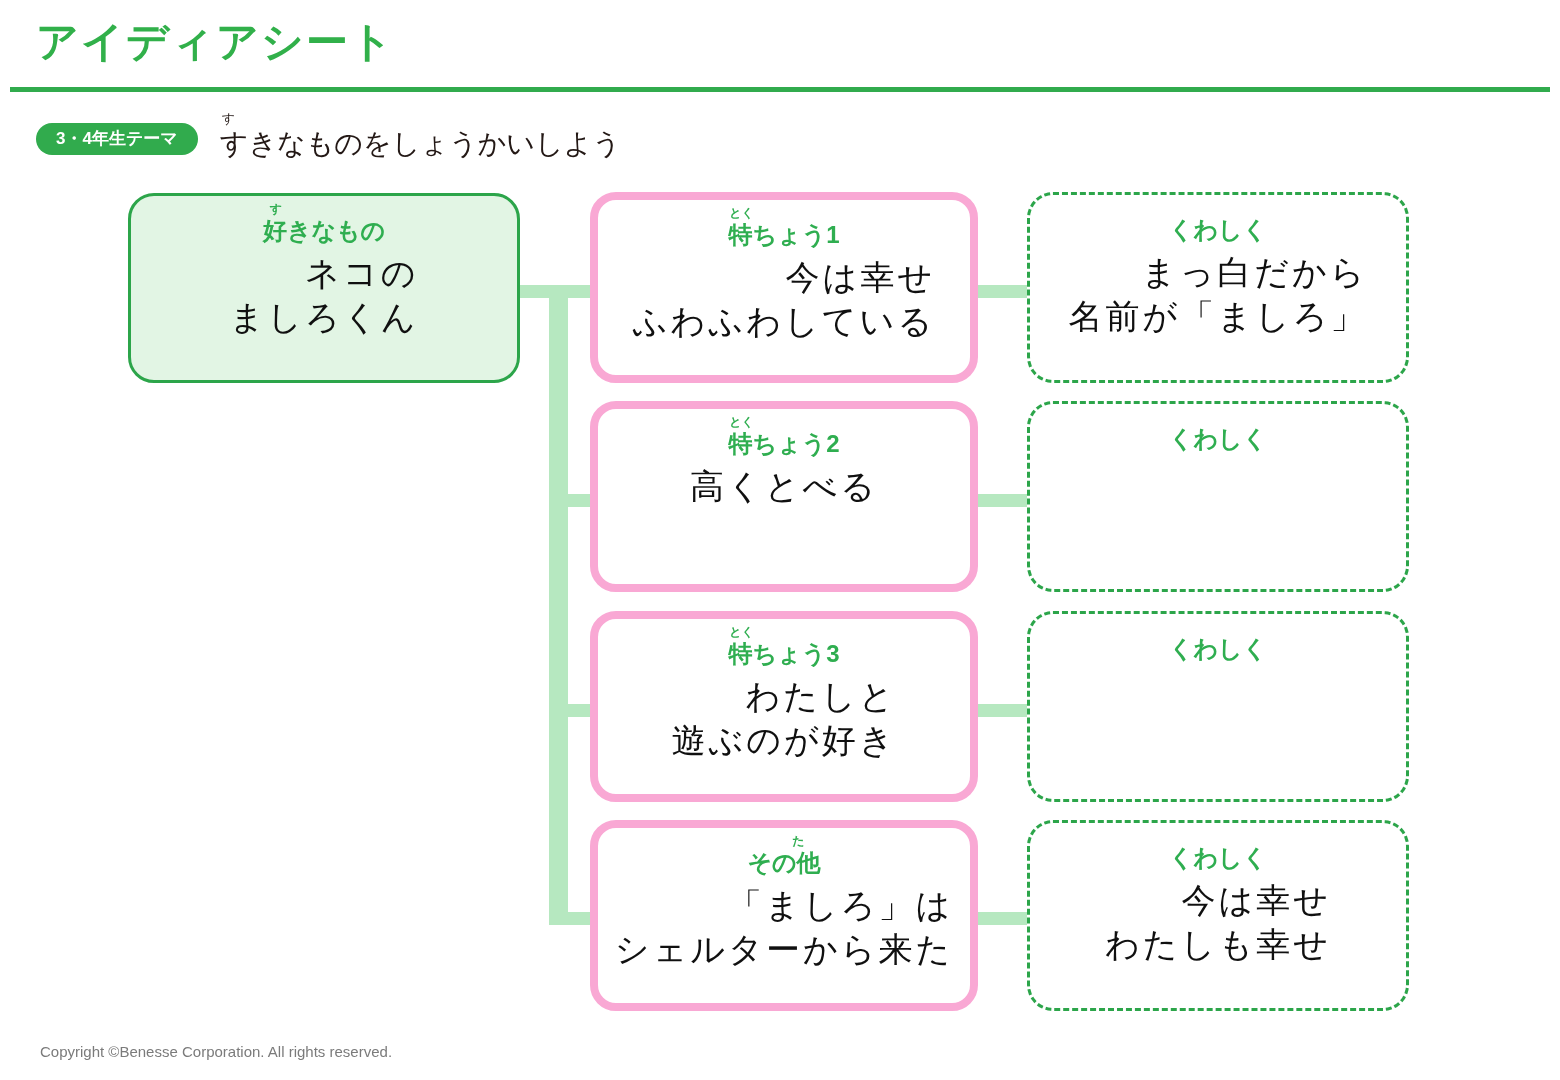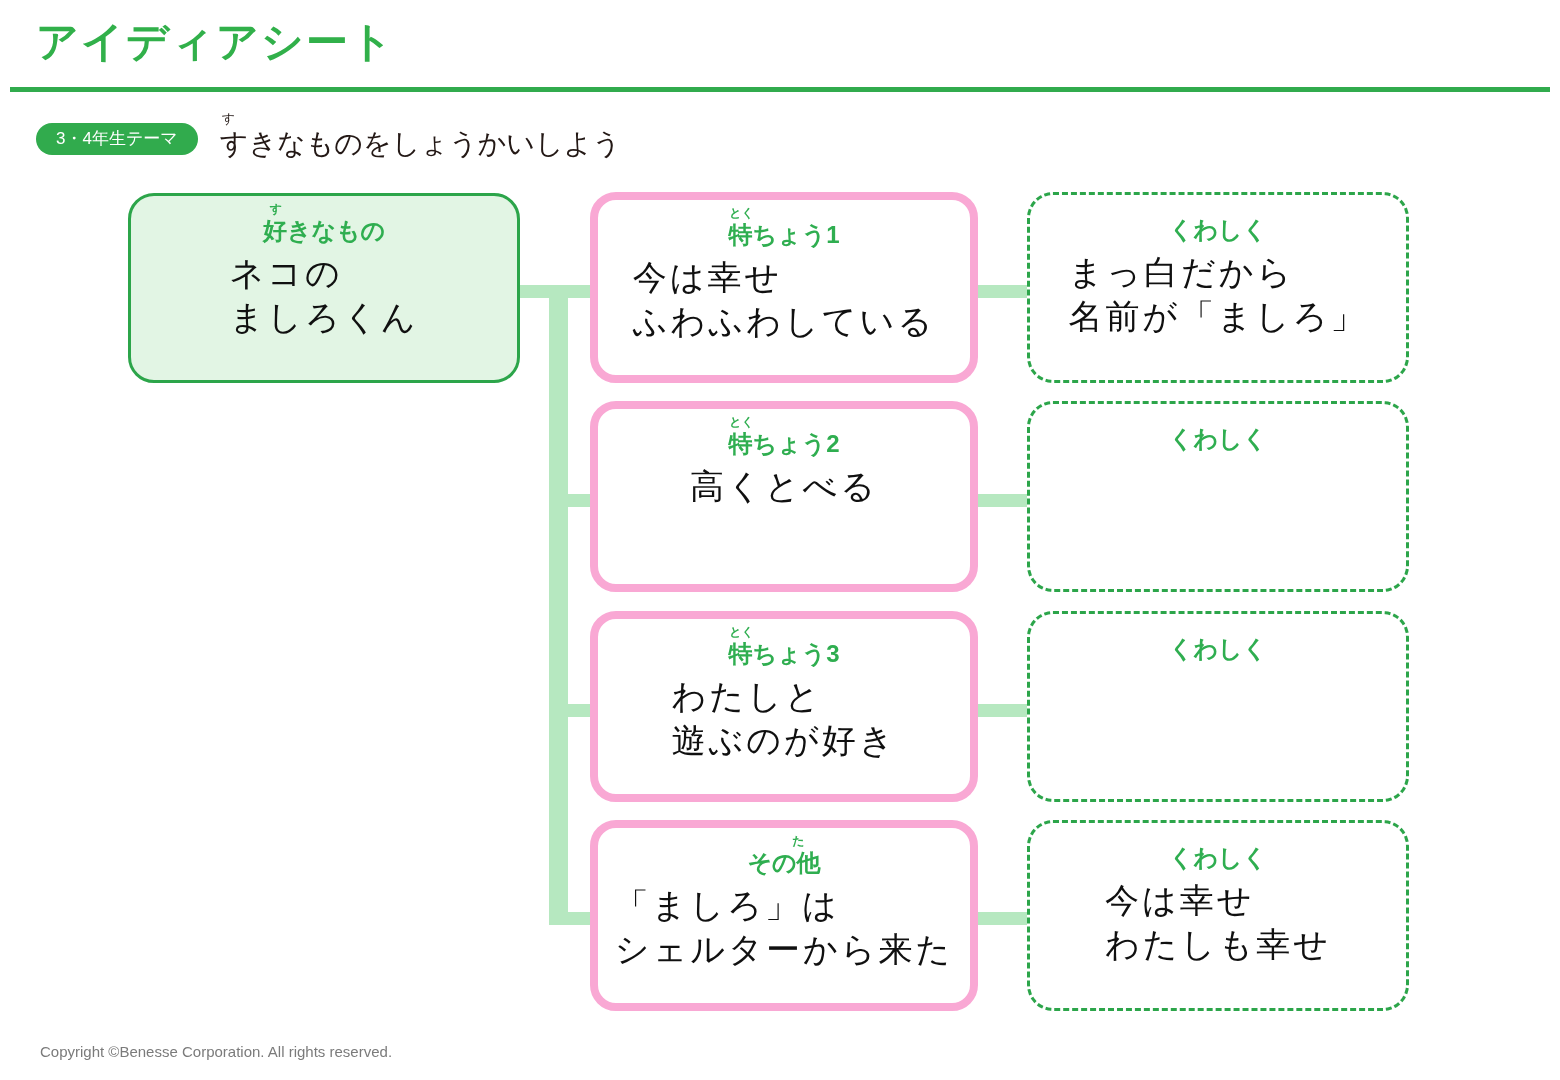--- a/index.html
+++ b/index.html
@@ -40,21 +40,21 @@
     left: 36px;
     top: 110px;
     display: flex;
     align-items: flex-end;
     height: 48px;
   }
   .theme-badge {
     background: #31ab4d;
     color: #ffffff;
     font-size: 17px;
-    font-weight: normal;
+    font-weight: bold;
     border-radius: 20px;
     padding: 7px 20px 8px 20px;
     line-height: 1;
     letter-spacing: 0px;
     white-space: nowrap;
     margin-bottom: 3px;
   }
   .theme-text {
     margin-left: 22px;
     font-size: 28px;
@@ -125,21 +125,21 @@
     width: 26px;
     text-align: center;
     letter-spacing: 0px;
   }
 
   .box-content {
     margin-top: 8px;
     font-size: 34px;
     color: #101010;
     line-height: 1.28;
-    text-align: left;
+    text-align: right;
     letter-spacing: 3px;
     font-family: "DejaVu Sans", "Liberation Sans", sans-serif;
     white-space: pre-line;
   }
   .box-content.empty { min-height: 10px; }
 
   
   .conn {
     position: absolute;
     background: #b6e8c0;

